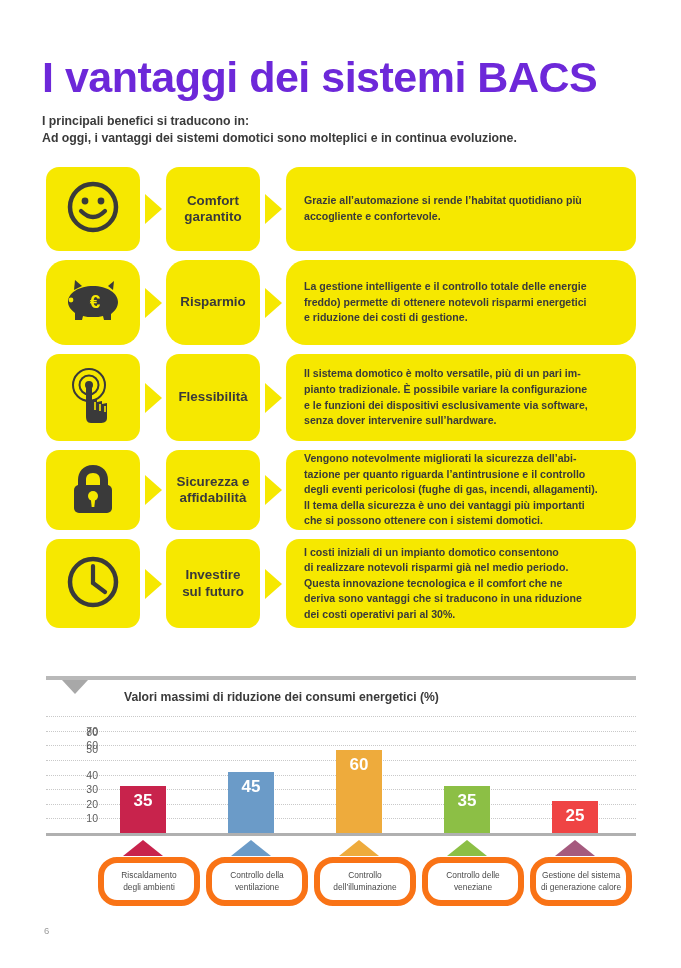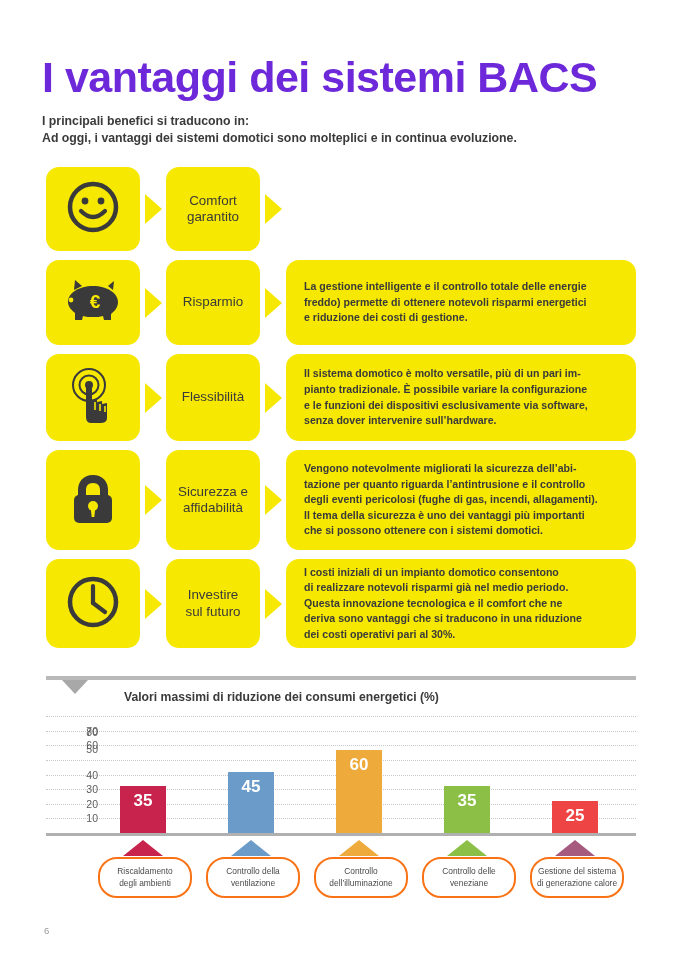--- a/index.html
+++ b/index.html
@@ -44,38 +44,38 @@
     display:block;width:0;height:0;
     border-top:15px solid transparent;
     border-bottom:15px solid transparent;
     border-left:17px solid #f6e800;
   }
   .label-card{
     width:94px;min-width:94px;
     background:#f6e800;border-radius:13px;
     display:flex;align-items:center;justify-content:center;
     text-align:center;
-    font-size:13.4px;font-weight:normal;line-height:1.22;
+    font-size:13.4px;font-weight:bold;line-height:1.22;
     color:#3a3a3a;
     padding:0 4px;box-sizing:border-box;
   }
   .desc-card{
     flex:1;
     background:#f6e800;border-radius:13px;
     display:flex;align-items:center;
     padding:10px 18px;box-sizing:border-box;
     font-size:10.6px;font-weight:bold;line-height:1.47;
     color:#3a3a3a;
   }
   .desc-card .txt div{white-space:nowrap;}
 
   .r1 .icon-card,.r1 .label-card,.r1 .desc-card{height:84px;}
-  .r2 .icon-card,.r2 .label-card,.r2 .desc-card{height:85px;}
+  .r2 .icon-card,.r2 .label-card,.r2 .desc-card{height:85px;border-radius:20px;}
   .r3 .icon-card,.r3 .label-card,.r3 .desc-card{height:87px;}
-  .r4 .icon-card,.r4 .label-card,.r4 .desc-card{height:100px;}
+  .r4 .icon-card,.r4 .label-card,.r4 .desc-card{height:80px;}
   .r5 .icon-card,.r5 .label-card,.r5 .desc-card{height:89px;}
 
   
   .divider{position:absolute;left:46px;top:676px;width:590px;height:4px;background:#b9b9b9;}
   .divider-tri{
     position:absolute;left:62px;top:680px;width:0;height:0;
     border-left:13px solid transparent;border-right:13px solid transparent;
     border-top:14px solid #a8a8a8;
   }
 
@@ -108,21 +108,21 @@
   .bar span{
     font-size:17px;font-weight:bold;color:#ffffff;
     margin-top:6px;line-height:1;
   }
   .tri{
     position:absolute;top:155px;width:0;height:0;
     border-left:20px solid transparent;border-right:20px solid transparent;
   }
   .catbox{
     position:absolute;top:172px;width:90px;height:37px;
-    border:2px solid #f97316;border-radius:19px;
+    border:6px solid #f97316;border-radius:19px;
     background:#fff;
     display:flex;align-items:center;justify-content:center;
     text-align:center;
     font-size:8.4px;color:#4a4a4a;line-height:1.35;
   }
   .catbox div{white-space:nowrap;}
 
   .pagenum{
     position:absolute;left:44px;top:925px;
     font-size:9.5px;color:#9a9a9a;
@@ -159,20 +159,26 @@
         </div>
       <div class="label-card">
         <div>
           <div>Comfort</div>
           <div>garantito</div>
         </div>
       </div>
       <div class="arrow">
           <i></i>
         </div>
+      <div class="desc-card">
+        <div class="txt">
+          <div>Grazie all’automazione si rende l’habitat quotidiano più</div>
+          <div>accogliente e confortevole.</div>
+        </div>
+      </div>
     </div>
 
     <div class="row r2">
       <div class="icon-card">
         <span>
           <svg width="62" height="50" viewBox="0 0 62 50">
             <path d="M20 10 L13 4 L12 14 Z" fill="#3a3a3a"></path>
             <path d="M46 10 L52 5 L51 14 Z" fill="#3a3a3a"></path>
             <path d="M31 10 C45 10 56 17 56 26 C56 31 53 35 49 38 L49 44 L42 44 L41 40
                      C38 41 35 41 31 41 C27 41 24 41 21 40 L20 44 L13 44 L13 37

